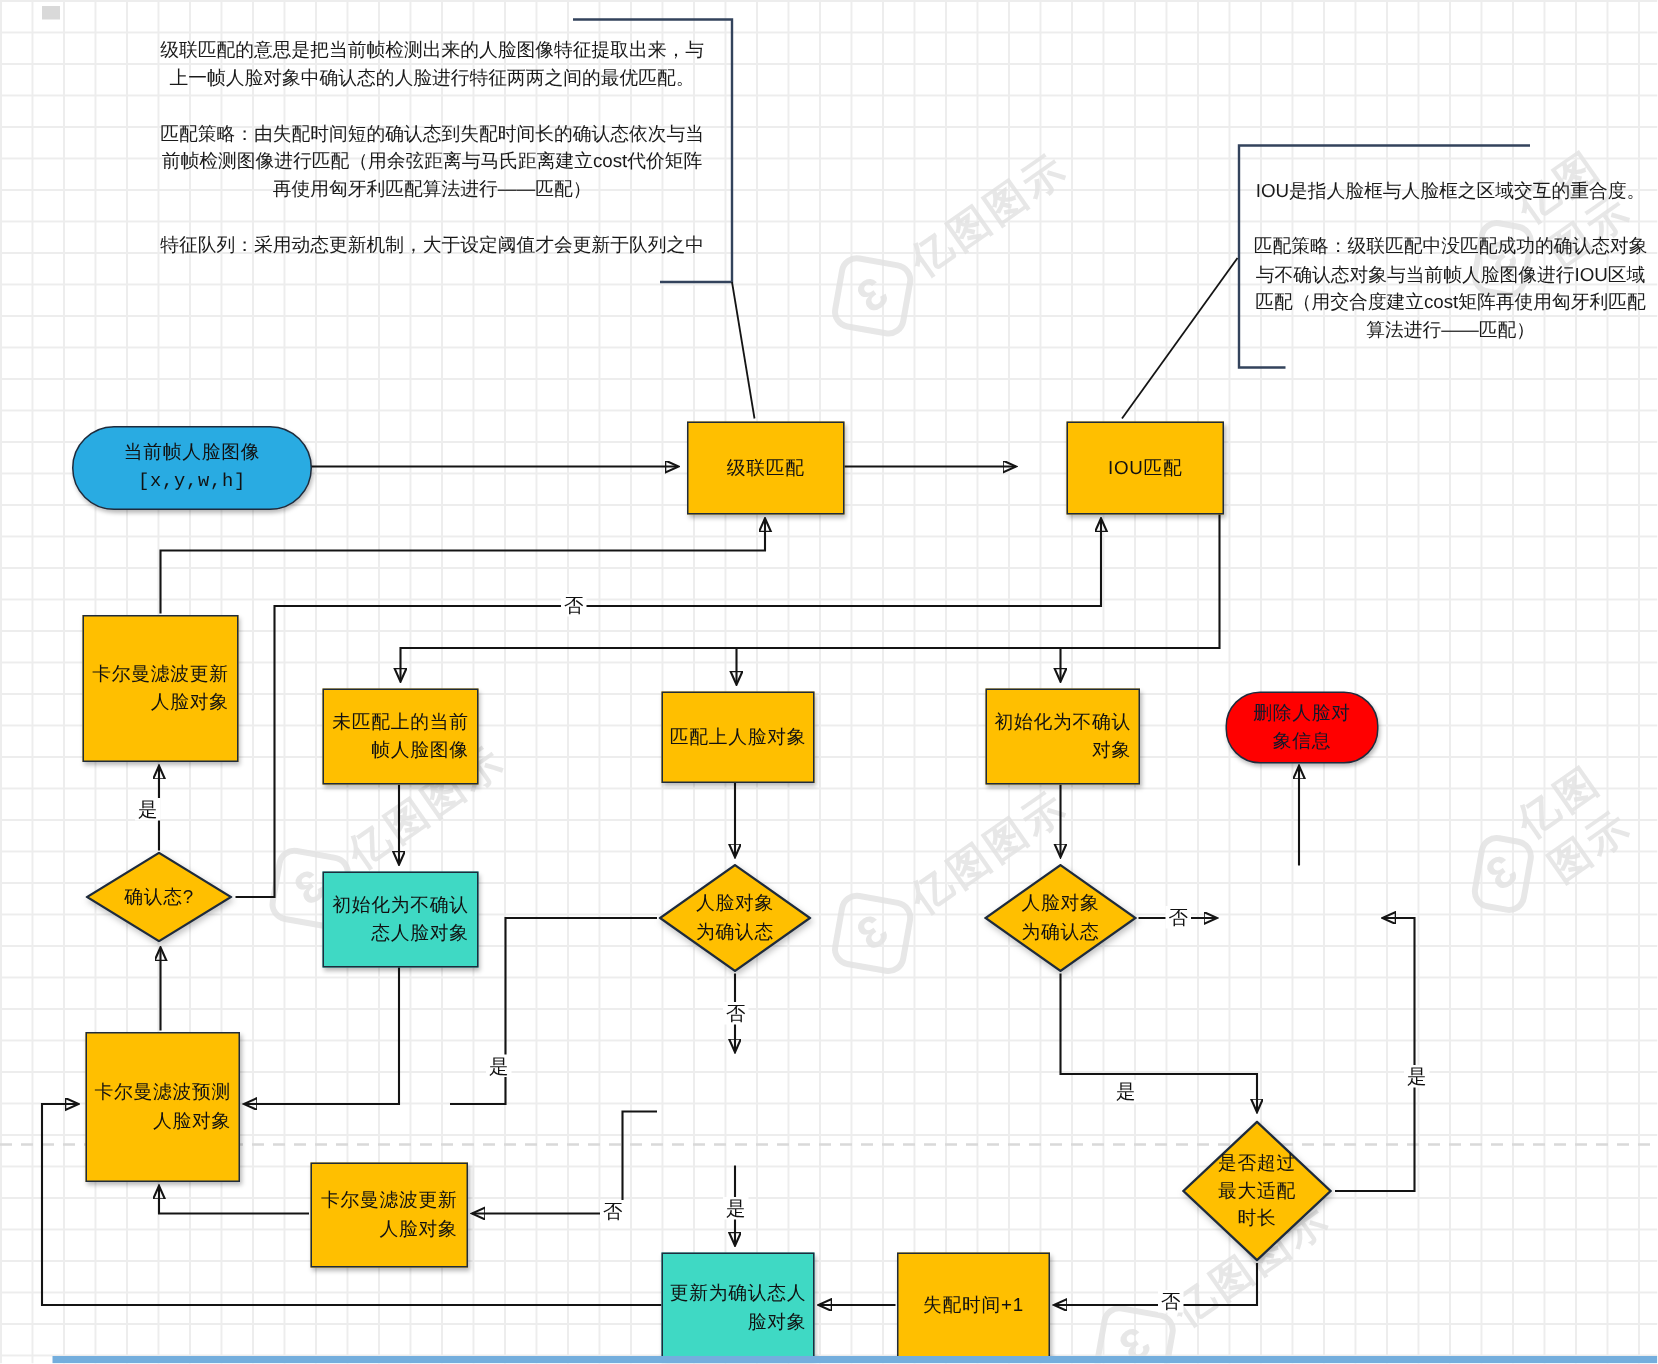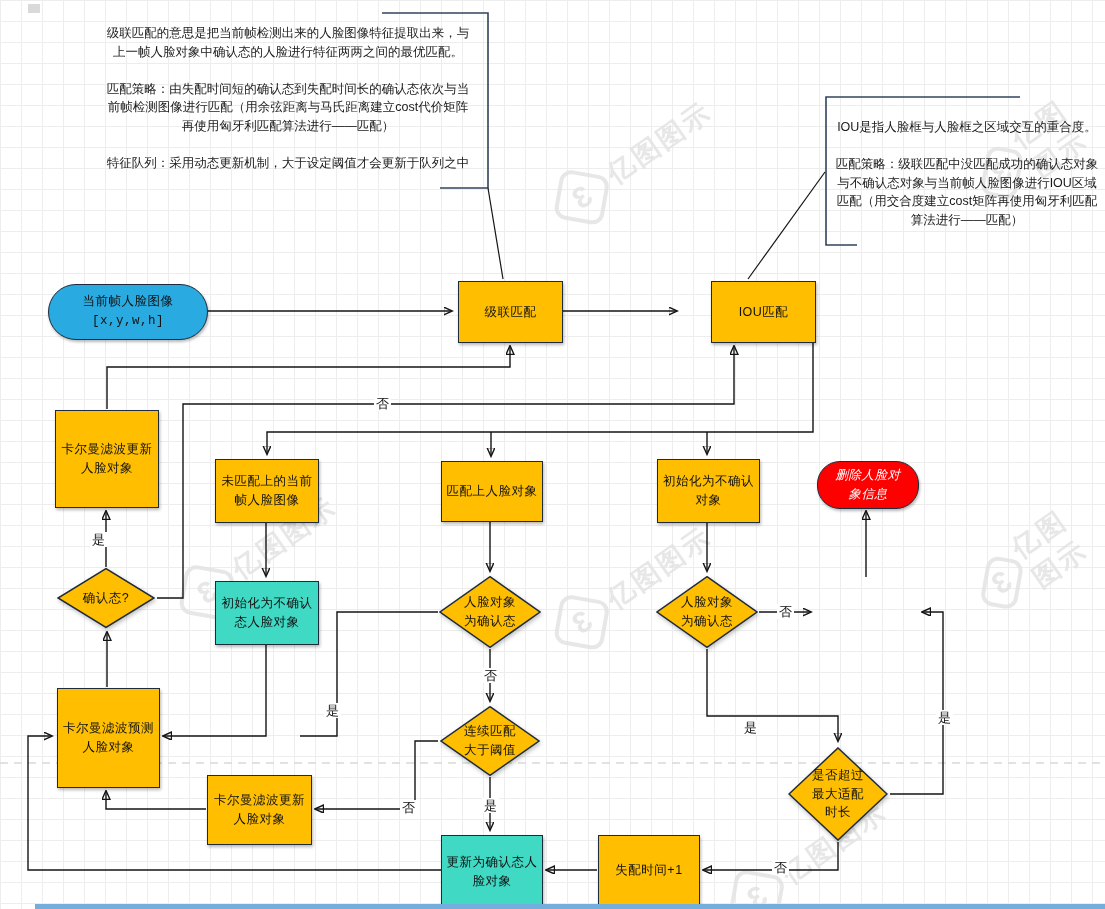--- a/index.html
+++ b/index.html
@@ -13,26 +13,26 @@
     background-size:21px 21px;
   }
   svg.edges{position:absolute;left:0;top:0;z-index:2;}
   svg.edges path{fill:none;stroke:#141414;stroke-width:1.4;}
   svg.edges path.thin{stroke-width:1.2;}
   svg.edges path.bracket{stroke:#33435c;stroke-width:1.6;}
   svg.edges path.dashed{stroke:#d9d9d9;stroke-width:1.6;stroke-dasharray:8 6;}
   .node{position:absolute;z-index:3;display:flex;align-items:center;justify-content:center;
         text-align:center;font-size:12.5px;line-height:1.5;color:#111;
         white-space:pre-line;letter-spacing:.5px;}
-  .rectnode{border:1.5px solid #1E2B3C;box-shadow:1px 2px 3px rgba(0,0,0,.28);}
+  .rectnode{border:1.5px solid #1E2B3C;box-shadow:1px 2px 3px rgba(0,0,0,.28);text-align:right;}
   .orange{background:#FFBF00;}
   .teal{background:#3FD9C4;}
   .stadium{border:1.6px solid #1E2B3C;box-shadow:1px 2px 3px rgba(0,0,0,.28);}
   .blue{background:#29ABE2;}
-  .red{background:#FF0000;color:#ffffff;font-style:italic;}
+  .red{background:#FF0000;color:#0f172a;}
   .diamond{filter:drop-shadow(1px 2px 2px rgba(0,0,0,.25));}
   .diamond>svg{position:absolute;left:0;top:0;width:100%;height:100%;}
   .diamond>svg polygon{fill:#FFBF00;stroke:#1E2B3C;stroke-width:1.5;vector-effect:non-scaling-stroke;}
   .diamond>span{position:relative;z-index:1;}
   .note{position:absolute;z-index:3;font-size:12.5px;line-height:18.5px;color:#1a1a1a;
         text-align:center;white-space:pre-line;}
   .elabel{position:absolute;z-index:4;font-size:13px;color:#111;background:#fff;
           padding:0 2px;line-height:15px;}
   .wm{position:absolute;z-index:1;display:flex;align-items:center;gap:10px;
       color:#e3e3e3;opacity:.85;pointer-events:none;}
@@ -164,24 +164,20 @@
         <polygon points="50,1 99,50 50,99 1,50"></polygon>
       </svg><span>人脸对象
 为确认态</span></div>
   <div class="node diamond" style="left:656px;top:576px;width:102px;height:72px;"><svg viewBox="0 0 100 100" preserveAspectRatio="none">
         <polygon points="50,1 99,50 50,99 1,50"></polygon>
       </svg><span>人脸对象
 为确认态</span></div>
 
   <div class="node rectnode orange" style="left:57px;top:688px;width:101px;height:98px;"><span>卡尔曼滤波预测
 人脸对象</span></div>
-  <div class="node diamond" style="left:440px;top:706px;width:100px;height:70px;"><svg viewBox="0 0 100 100" preserveAspectRatio="none">
-        <polygon points="50,1 99,50 50,99 1,50"></polygon>
-      </svg><span>连续匹配
-大于阈值</span></div>
   <div class="node rectnode orange" style="left:207px;top:775px;width:103px;height:68px;"><span>卡尔曼滤波更新
 人脸对象</span></div>
   <div class="node diamond" style="left:788px;top:747px;width:100px;height:94px;"><svg viewBox="0 0 100 100" preserveAspectRatio="none">
         <polygon points="50,1 99,50 50,99 1,50"></polygon>
       </svg><span>是否超过
 最大适配
 时长</span></div>
   <div class="node rectnode teal" style="left:441px;top:835px;width:100px;height:71px;"><span>更新为确认态人
 脸对象</span></div>
   <div class="node rectnode orange" style="left:598px;top:835px;width:100px;height:68px;"><span>失配时间+1</span></div>

